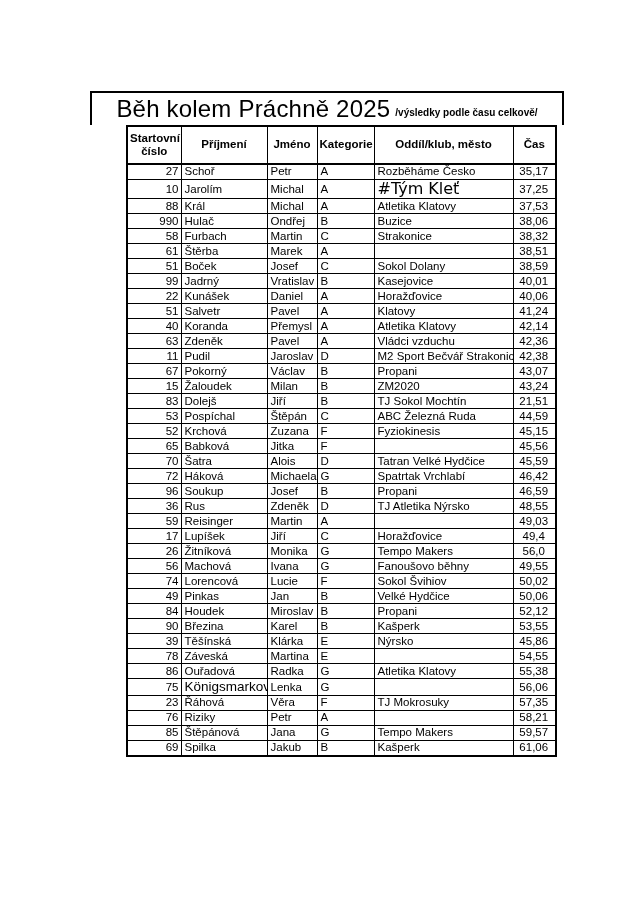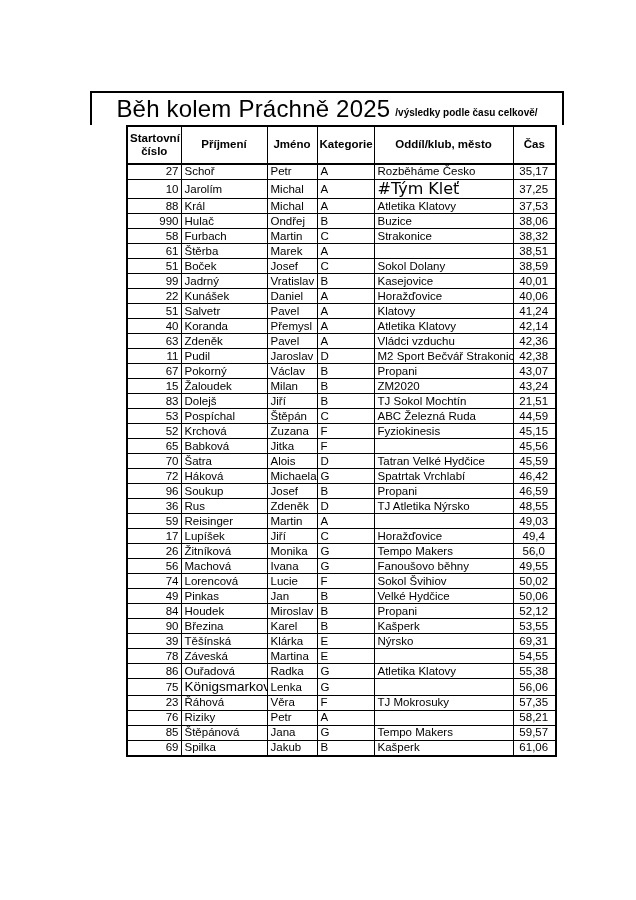--- a/index.html
+++ b/index.html
@@ -360,21 +360,21 @@
             <td>B</td>
             <td>Kašperk</td>
             <td class="col-time">53,55</td>
           </tr>
           <tr>
             <td class="col-bib">39</td>
             <td>Těšínská</td>
             <td>Klárka</td>
             <td>E</td>
             <td>Nýrsko</td>
-            <td class="col-time">69,31</td>
+            <td class="col-time">45,86</td>
           </tr>
           <tr>
             <td class="col-bib">78</td>
             <td>Záveská</td>
             <td>Martina</td>
             <td>E</td>
             <td></td>
             <td class="col-time">54,55</td>
           </tr>
           <tr>

